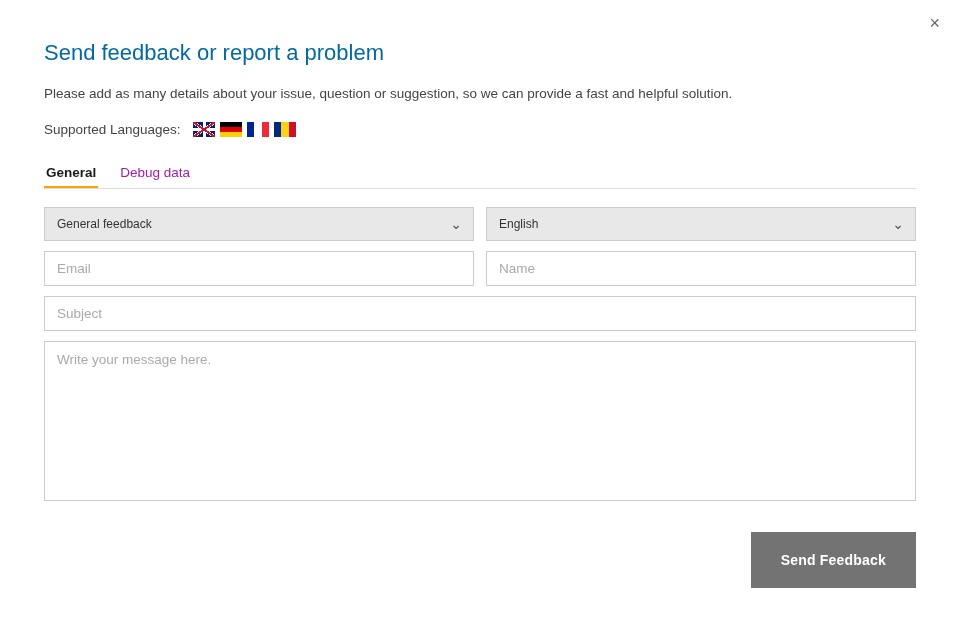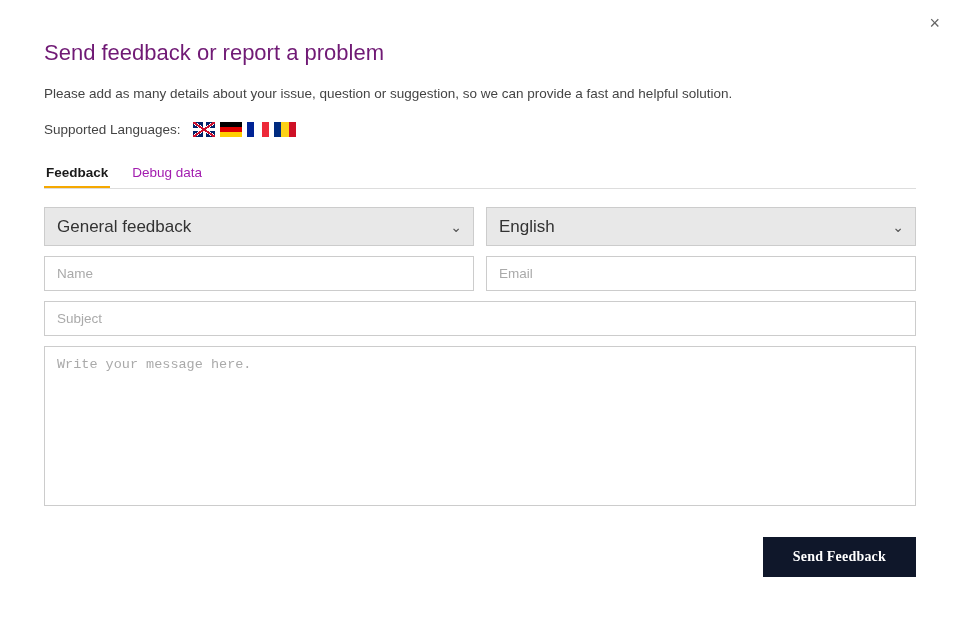--- a/index.html
+++ b/index.html
@@ -37,21 +37,21 @@
       font-size: 18px;
       color: #666;
       cursor: pointer;
       line-height: 1;
       padding: 4px 6px;
     }
 
     .dialog-title {
       font-size: 22px;
       font-weight: 400;
-      color: #701a75;
+      color: #0369a1;
       margin-bottom: 18px;
     }
 
     .description {
       font-size: 13.5px;
       color: #444;
       margin-bottom: 18px;
       line-height: 1.5;
     }
 
@@ -160,21 +160,21 @@
       flex: 1;
     }
 
     .dropdown {
       width: 100%;
       appearance: none;
       -webkit-appearance: none;
       background: #e8e8e8;
       border: 1px solid #ccc;
       padding: 9px 36px 9px 12px;
-      font-size: 17px;
+      font-size: 12px;
       color: #333;
       cursor: pointer;
       font-family: inherit;
       outline: none;
     }
 
     .dropdown-arrow {
       position: absolute;
       right: 12px;
       top: 50%;
@@ -213,45 +213,45 @@
       width: 100%;
     }
 
     .message-area {
       width: 100%;
       height: 160px;
       border: 1px solid #ccc;
       padding: 10px 12px;
       font-size: 13.5px;
       color: #333;
-      font-family: Liberation Mono, monospace;
+      font-family: Liberation Sans, sans-serif;
       outline: none;
       resize: none;
       background: #fff;
     }
 
     .message-area::placeholder {
       color: #aaa;
     }
 
     .footer {
       display: flex;
       justify-content: flex-end;
       margin-top: 28px;
     }
 
     .send-btn {
-      background: #0f172a;
+      background: #737373;
       color: #fff;
       border: none;
-      padding: 12px 30px;
+      padding: 20px 30px;
       font-size: 14px;
       font-weight: 600;
       cursor: pointer;
-      font-family: Liberation Serif, serif;
+      font-family: Liberation Sans, sans-serif;
       letter-spacing: 0.2px;
     }
   </style>
 </head>
 <body>
 
 <div class="dialog">
   <button class="close-btn">×</button>
 
   <h1 class="dialog-title">Send feedback or report a problem</h1>
@@ -262,21 +262,21 @@
     <span class="label">Supported Languages:</span>
     <div class="flags">
       <span class="flag flag-uk" title="English"></span>
       <span class="flag flag-de" title="German"></span>
       <span class="flag flag-fr" title="French"></span>
       <span class="flag flag-ro" title="Romanian"></span>
     </div>
   </div>
 
   <div class="tabs">
-    <button class="tab active">Feedback</button>
+    <button class="tab active">General</button>
     <button class="tab">Debug data</button>
   </div>
 
   <div class="dropdowns-row">
     <div class="dropdown-wrapper">
       <select class="dropdown">
         <option>General feedback</option>
         <option>Bug report</option>
         <option>Feature request</option>
         <option>Other</option>
@@ -288,22 +288,22 @@
         <option>English</option>
         <option>German</option>
         <option>French</option>
         <option>Romanian</option>
       </select>
       <span class="dropdown-arrow">⌄</span>
     </div>
   </div>
 
   <div class="inputs-row">
+    <input class="input-field" type="email" placeholder="Email" style="">
     <input class="input-field" type="text" placeholder="Name" style="">
-    <input class="input-field" type="email" placeholder="Email" style="">
   </div>
 
   <div class="subject-row">
     <input class="input-field" type="text" placeholder="Subject" style="">
   </div>
 
   <textarea class="message-area" placeholder="Write your message here." style=""></textarea>
 
   <div class="footer">
     <button class="send-btn">Send Feedback</button>

